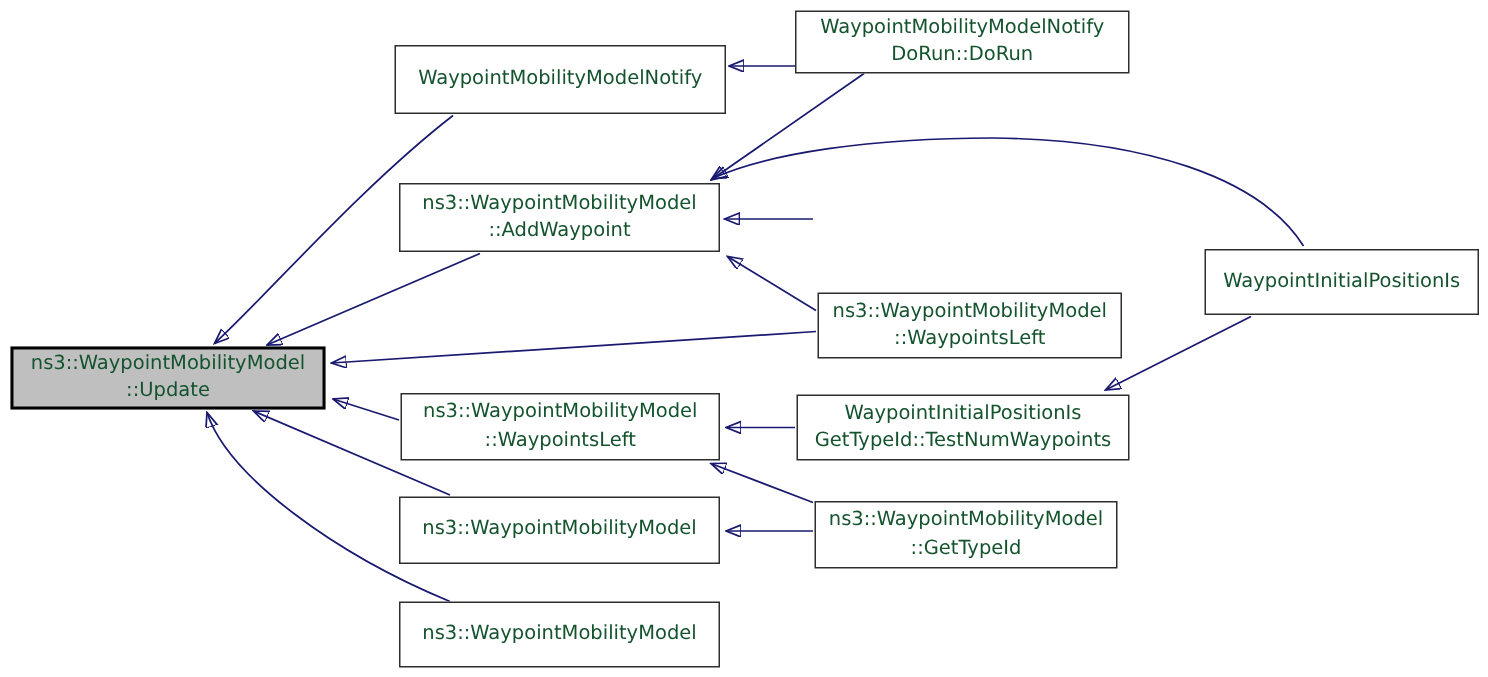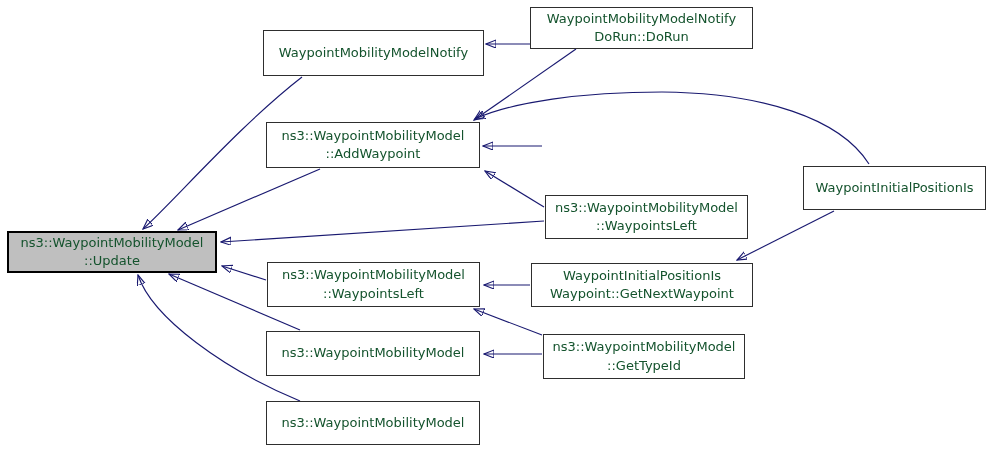--- a/index.html
+++ b/index.html
@@ -77,21 +77,21 @@
     <span>WaypointInitialPositionIs</span>
   </div>
 
   <div class="node" style="left:267px; top:262px; width:213px; height:45px;">
     <span>ns3::WaypointMobilityModel</span>
     <span>::WaypointsLeft</span>
   </div>
 
   <div class="node" style="left:531px; top:263px; width:222px; height:44px;">
     <span>WaypointInitialPositionIs</span>
-    <span>Waypoint::GetNextWaypoint</span>
+    <span>GetTypeId::TestNumWaypoints</span>
   </div>
 
   <div class="node" style="left:266px; top:331px; width:214px; height:45px;">
     <span>ns3::WaypointMobilityModel</span>
   </div>
 
   <div class="node" style="left:543px; top:334px; width:202px; height:45px;">
     <span>ns3::WaypointMobilityModel</span>
     <span>::GetTypeId</span>
   </div>

